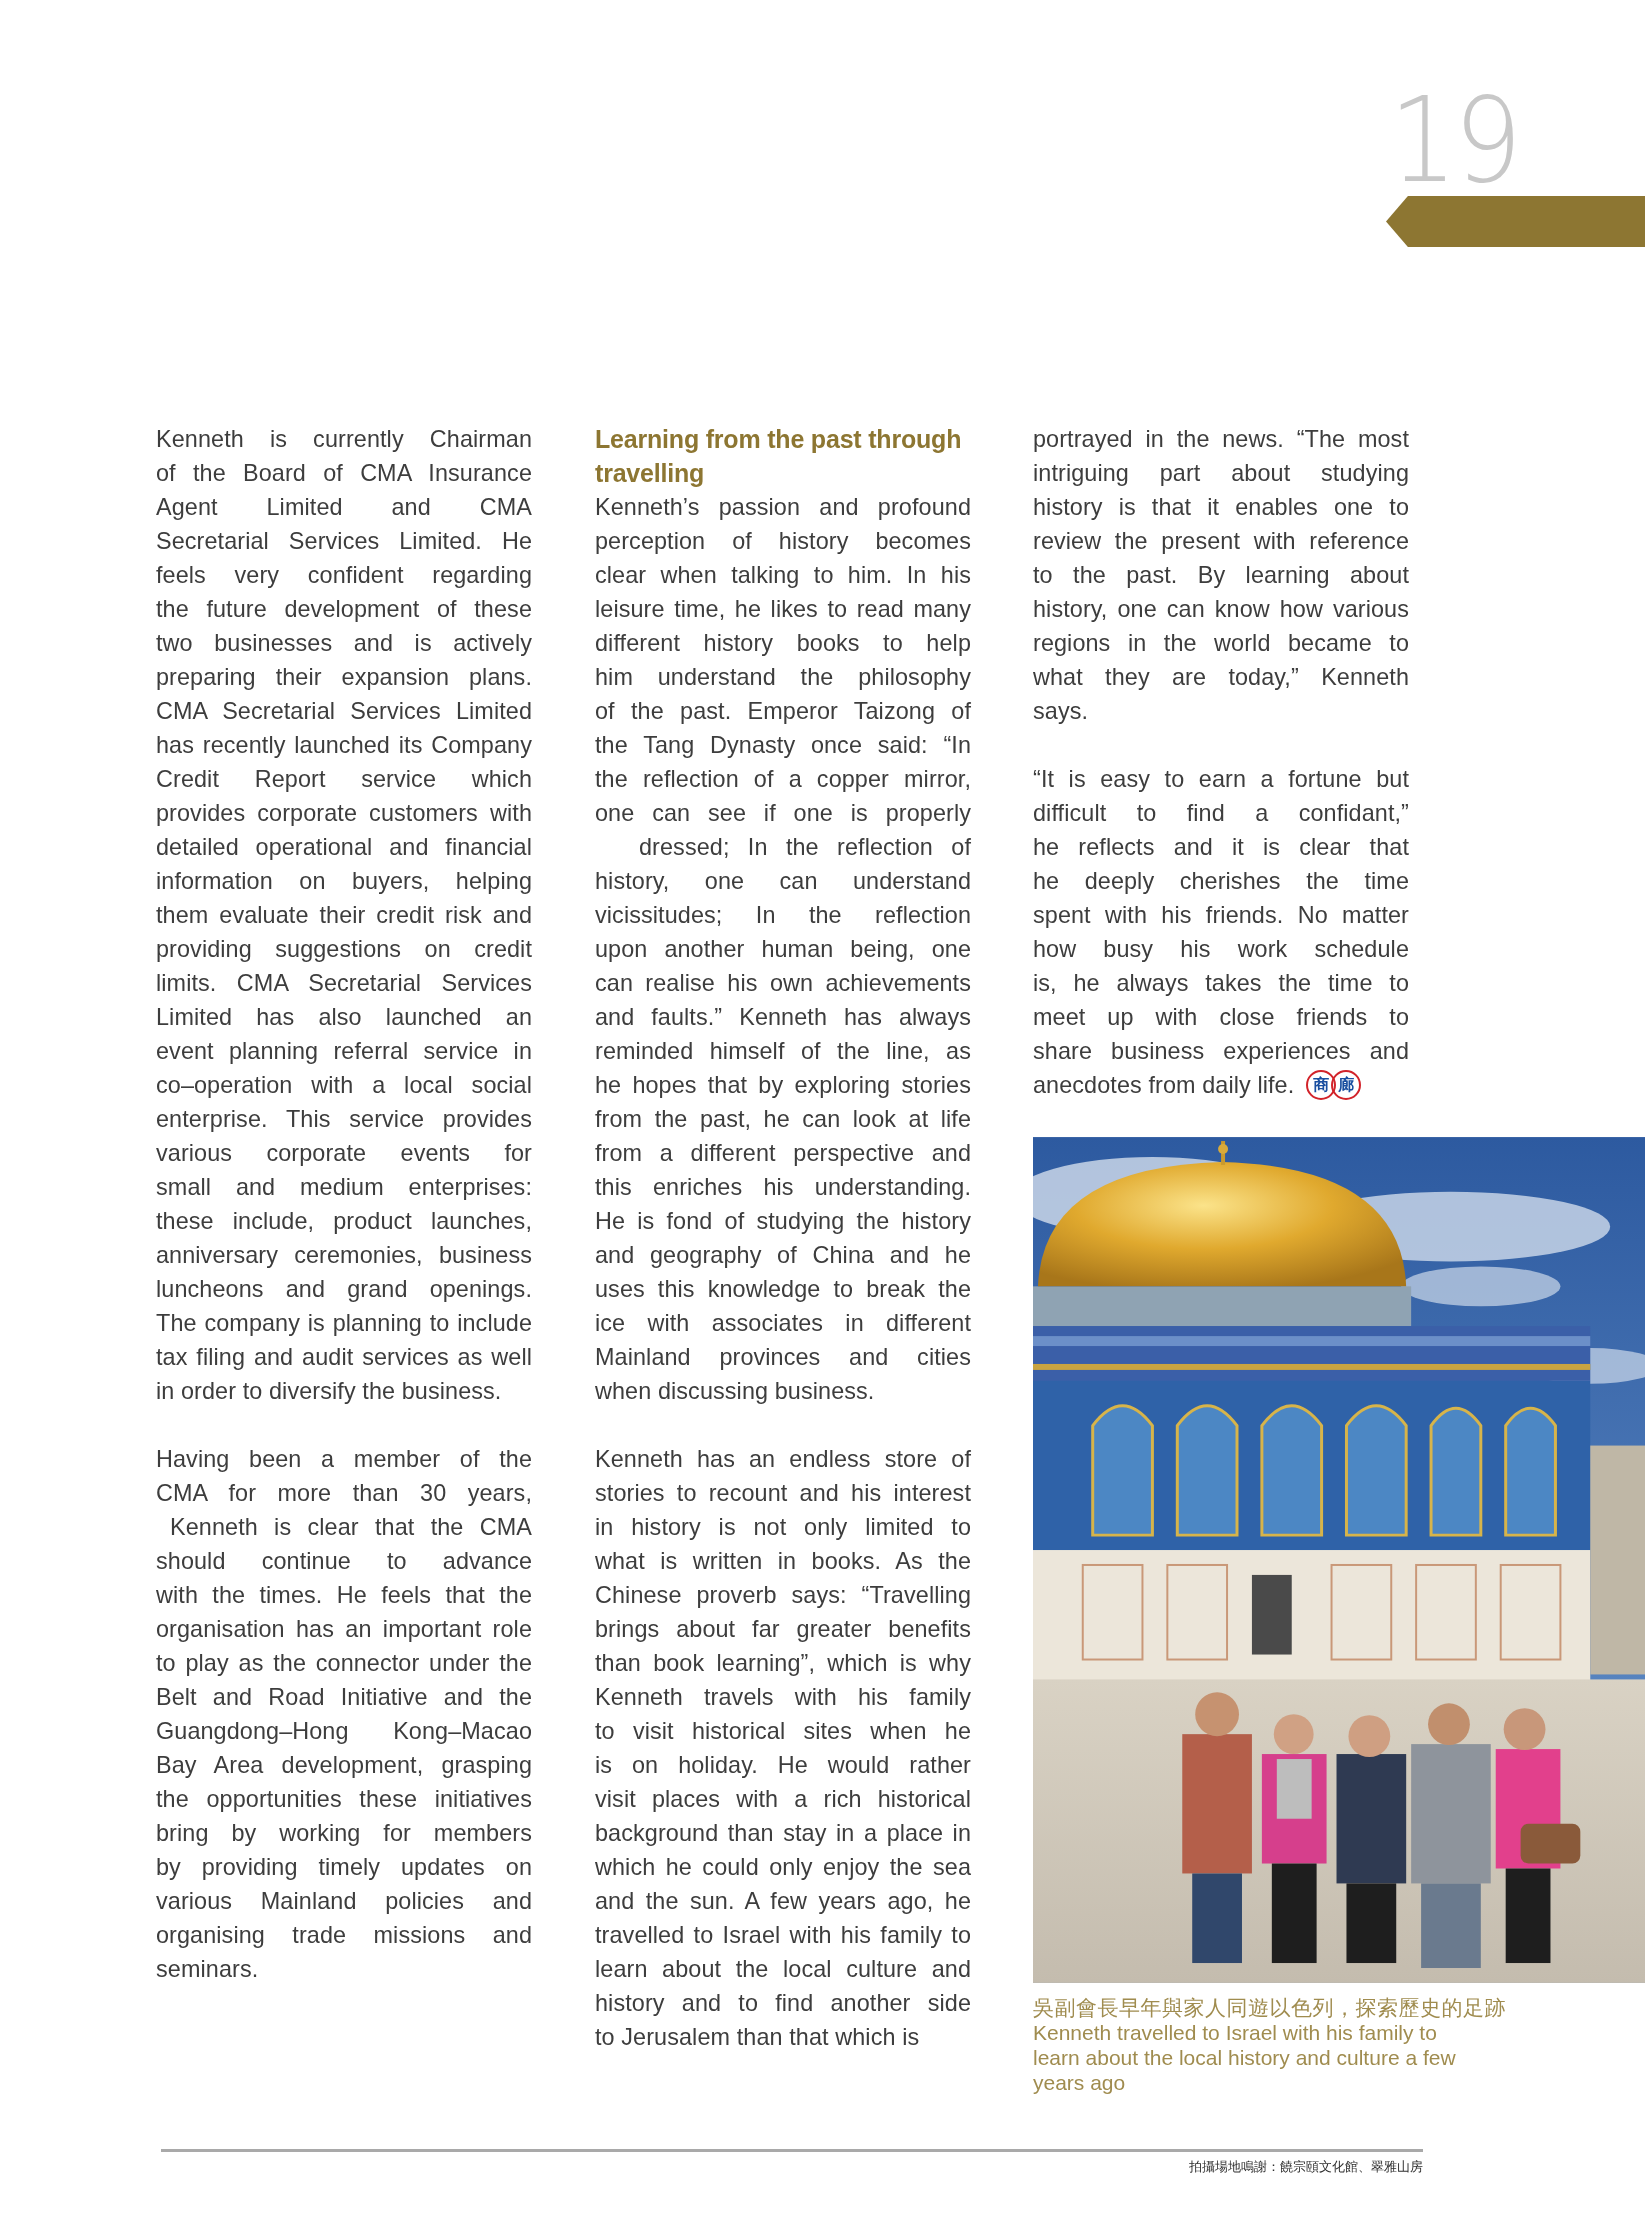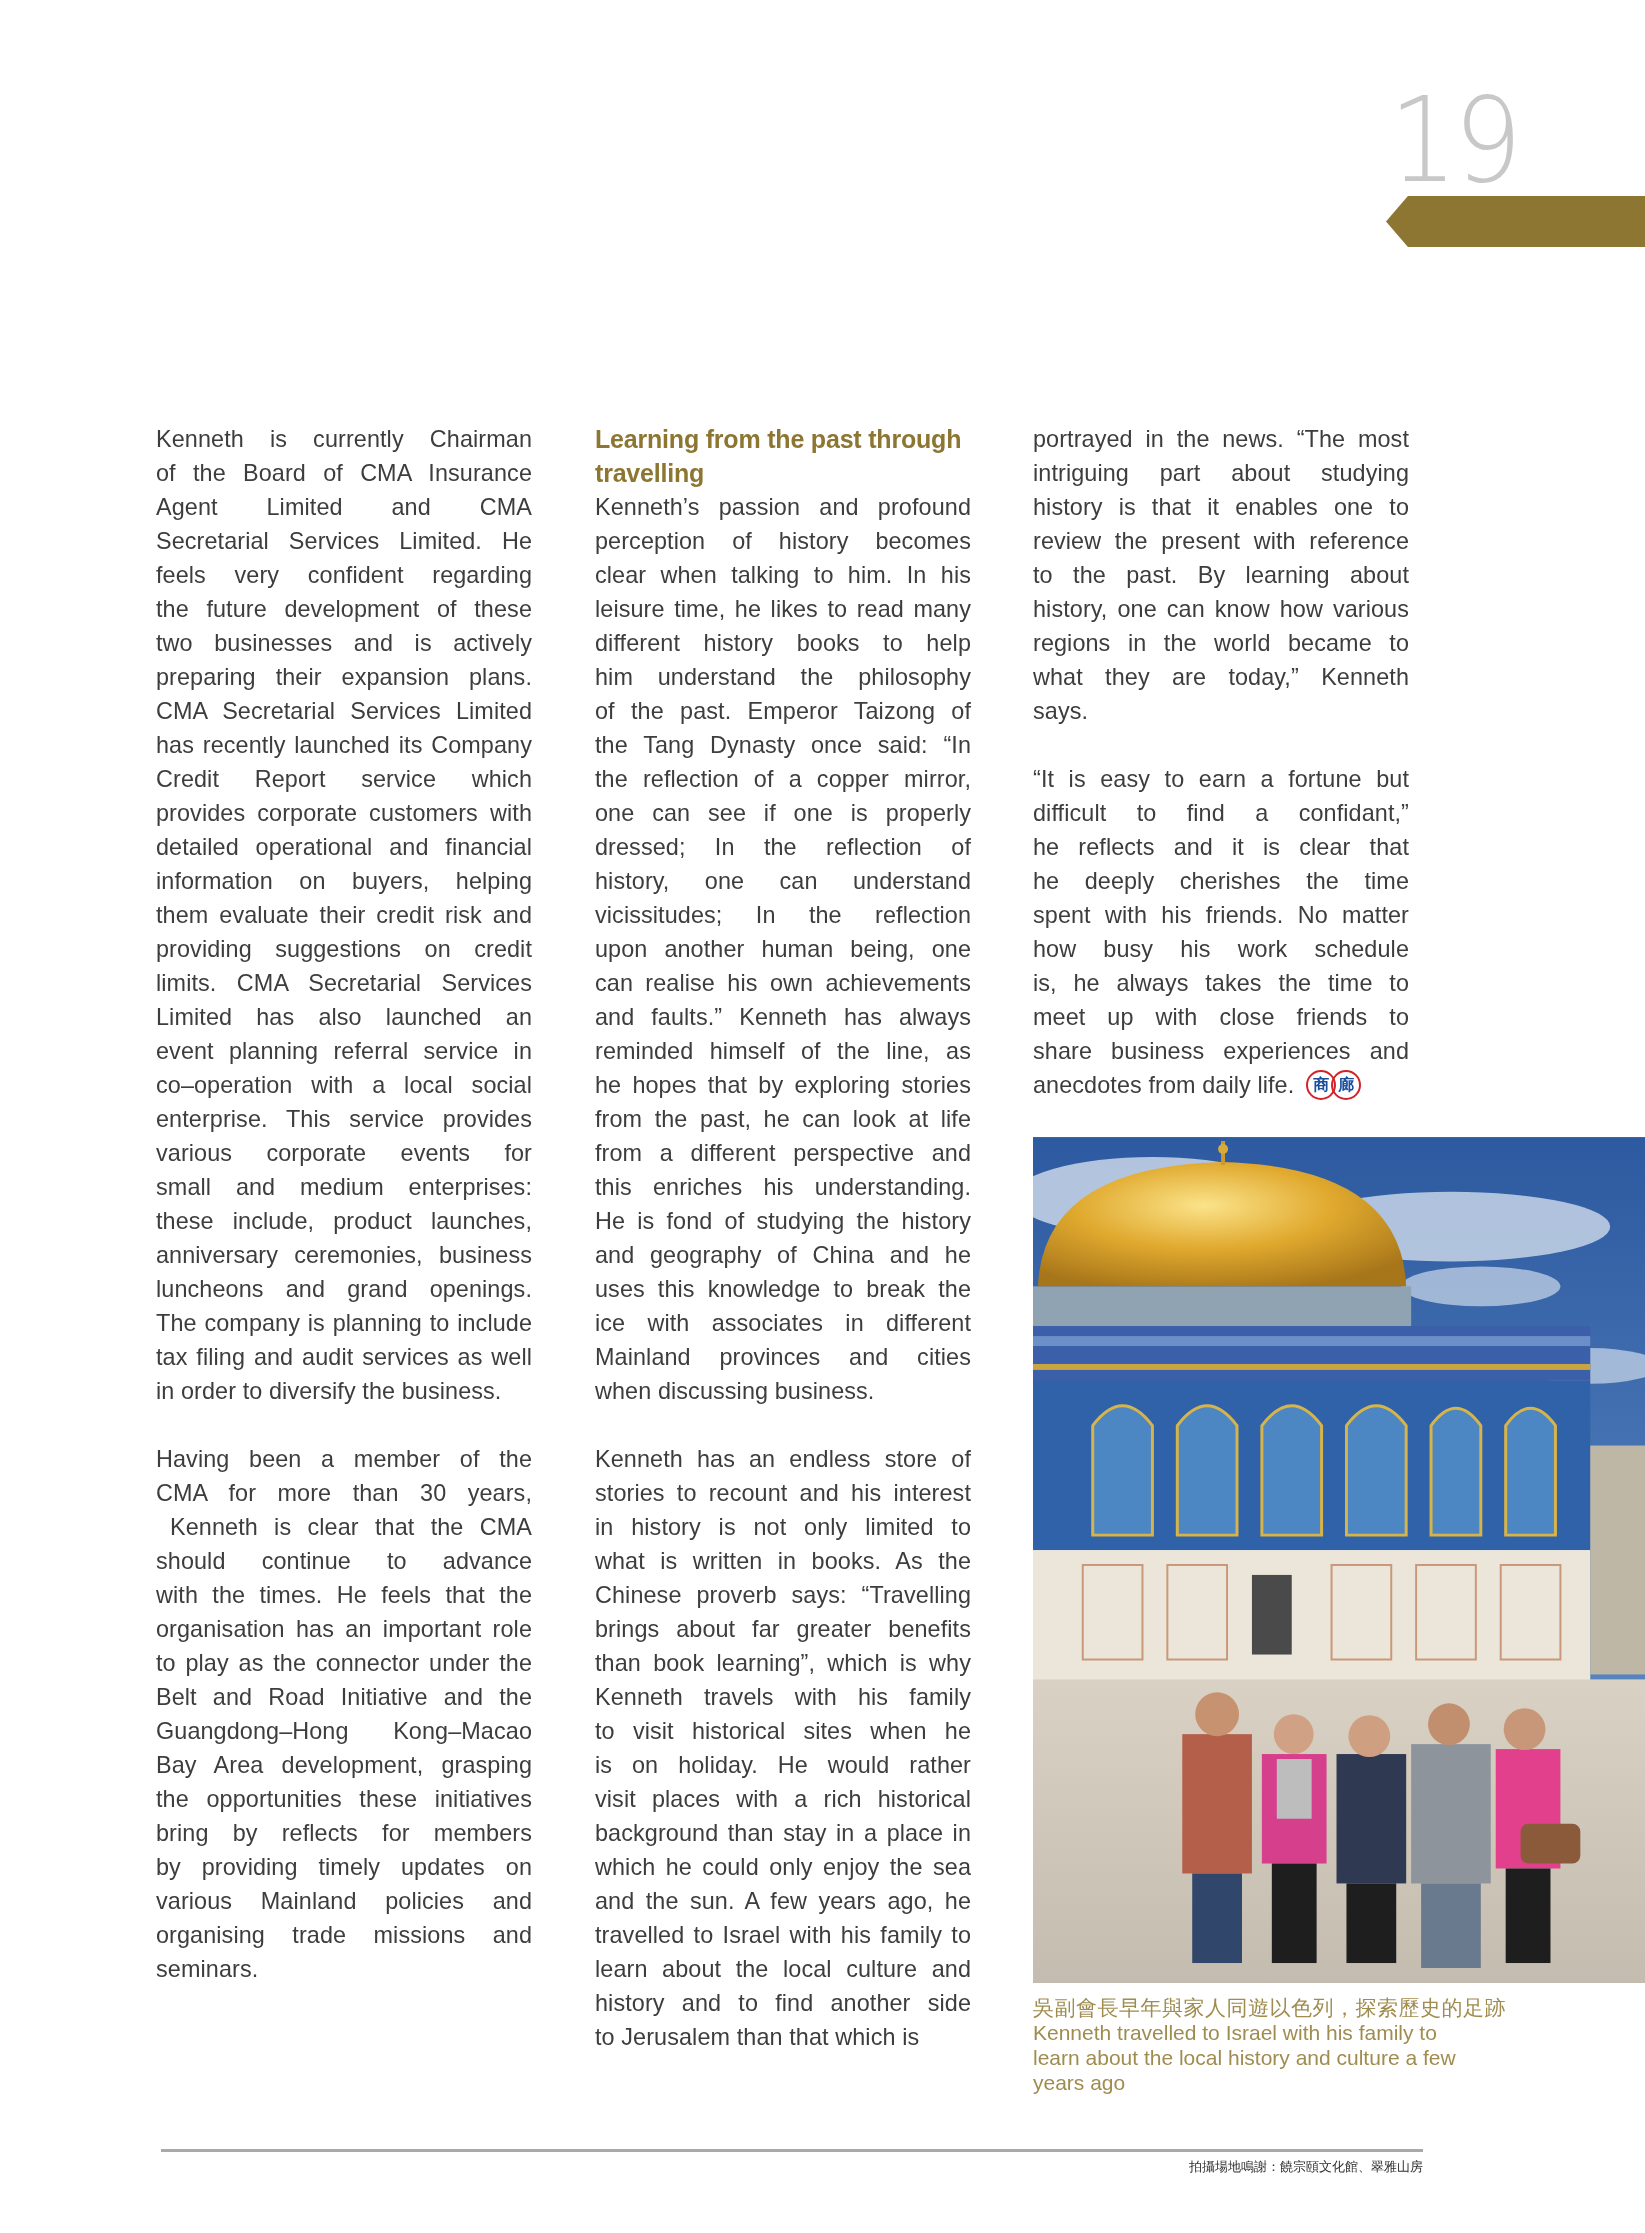--- a/index.html
+++ b/index.html
@@ -81,42 +81,42 @@
       <span class="line"><span style="word-spacing: 0px;">CMA for more than 30 years,</span></span>
       <span class="line"><span style="word-spacing: 0px; margin-left: 14px;">Kenneth is clear that the CMA</span></span>
       <span class="line"><span style="word-spacing: 0px;">should continue to advance</span></span>
       <span class="line"><span style="word-spacing: 0px;">with the times. He feels that the</span></span>
       <span class="line"><span style="word-spacing: 0px;">organisation has an important role</span></span>
       <span class="line"><span style="word-spacing: 0px;">to play as the connector under the</span></span>
       <span class="line"><span style="word-spacing: 0px;">Belt and Road Initiative and the</span></span>
       <span class="line"><span style="word-spacing: 0px;">Guangdong–Hong Kong–Macao</span></span>
       <span class="line"><span style="word-spacing: 0px;">Bay Area development, grasping</span></span>
       <span class="line"><span style="word-spacing: 0px;">the opportunities these initiatives</span></span>
-      <span class="line"><span style="word-spacing: 0px;">bring by reflects for members</span></span>
+      <span class="line"><span style="word-spacing: 0px;">bring by working for members</span></span>
       <span class="line"><span style="word-spacing: 0px;">by providing timely updates on</span></span>
       <span class="line"><span style="word-spacing: 0px;">various Mainland policies and</span></span>
       <span class="line"><span style="word-spacing: 0px;">organising trade missions and</span></span>
       <span class="line last"><span>seminars.</span></span>
     </div>
   </div>
 <div class="column" id="col2">
     <span class="heading-line">Learning from the past through</span>
     <span class="heading-line">travelling</span>
     <div>
       <span class="line"><span style="word-spacing: 0px;">Kenneth’s passion and profound</span></span>
       <span class="line"><span style="word-spacing: 0px;">perception of history becomes</span></span>
       <span class="line"><span style="word-spacing: 0px;">clear when talking to him. In his</span></span>
       <span class="line"><span style="word-spacing: 0px;">leisure time, he likes to read many</span></span>
       <span class="line"><span style="word-spacing: 0px;">different history books to help</span></span>
       <span class="line"><span style="word-spacing: 0px;">him understand the philosophy</span></span>
       <span class="line"><span style="word-spacing: 0px;">of the past. Emperor Taizong of</span></span>
       <span class="line"><span style="word-spacing: 0px;">the Tang Dynasty once said: “In</span></span>
       <span class="line"><span style="word-spacing: 0px;">the reflection of a copper mirror,</span></span>
       <span class="line"><span style="word-spacing: 0px;">one can see if one is properly</span></span>
-      <span class="line"><span style="word-spacing: 0px;">dressed; In the reflection of</span></span>
+      <span class="line"><span style="word-spacing: 0px; margin-left: 44px;">dressed; In the reflection of</span></span>
       <span class="line"><span style="word-spacing: 0px;">history, one can understand</span></span>
       <span class="line"><span style="word-spacing: 0px;">vicissitudes; In the reflection</span></span>
       <span class="line"><span style="word-spacing: 0px;">upon another human being, one</span></span>
       <span class="line"><span style="word-spacing: 0px;">can realise his own achievements</span></span>
       <span class="line"><span style="word-spacing: 0px;">and faults.” Kenneth has always</span></span>
       <span class="line"><span style="word-spacing: 0px;">reminded himself of the line, as</span></span>
       <span class="line"><span style="word-spacing: 0px;">he hopes that by exploring stories</span></span>
       <span class="line"><span style="word-spacing: 0px;">from the past, he can look at life</span></span>
       <span class="line"><span style="word-spacing: 0px;">from a different perspective and</span></span>
       <span class="line"><span style="word-spacing: 0px;">this enriches his understanding.</span></span>

